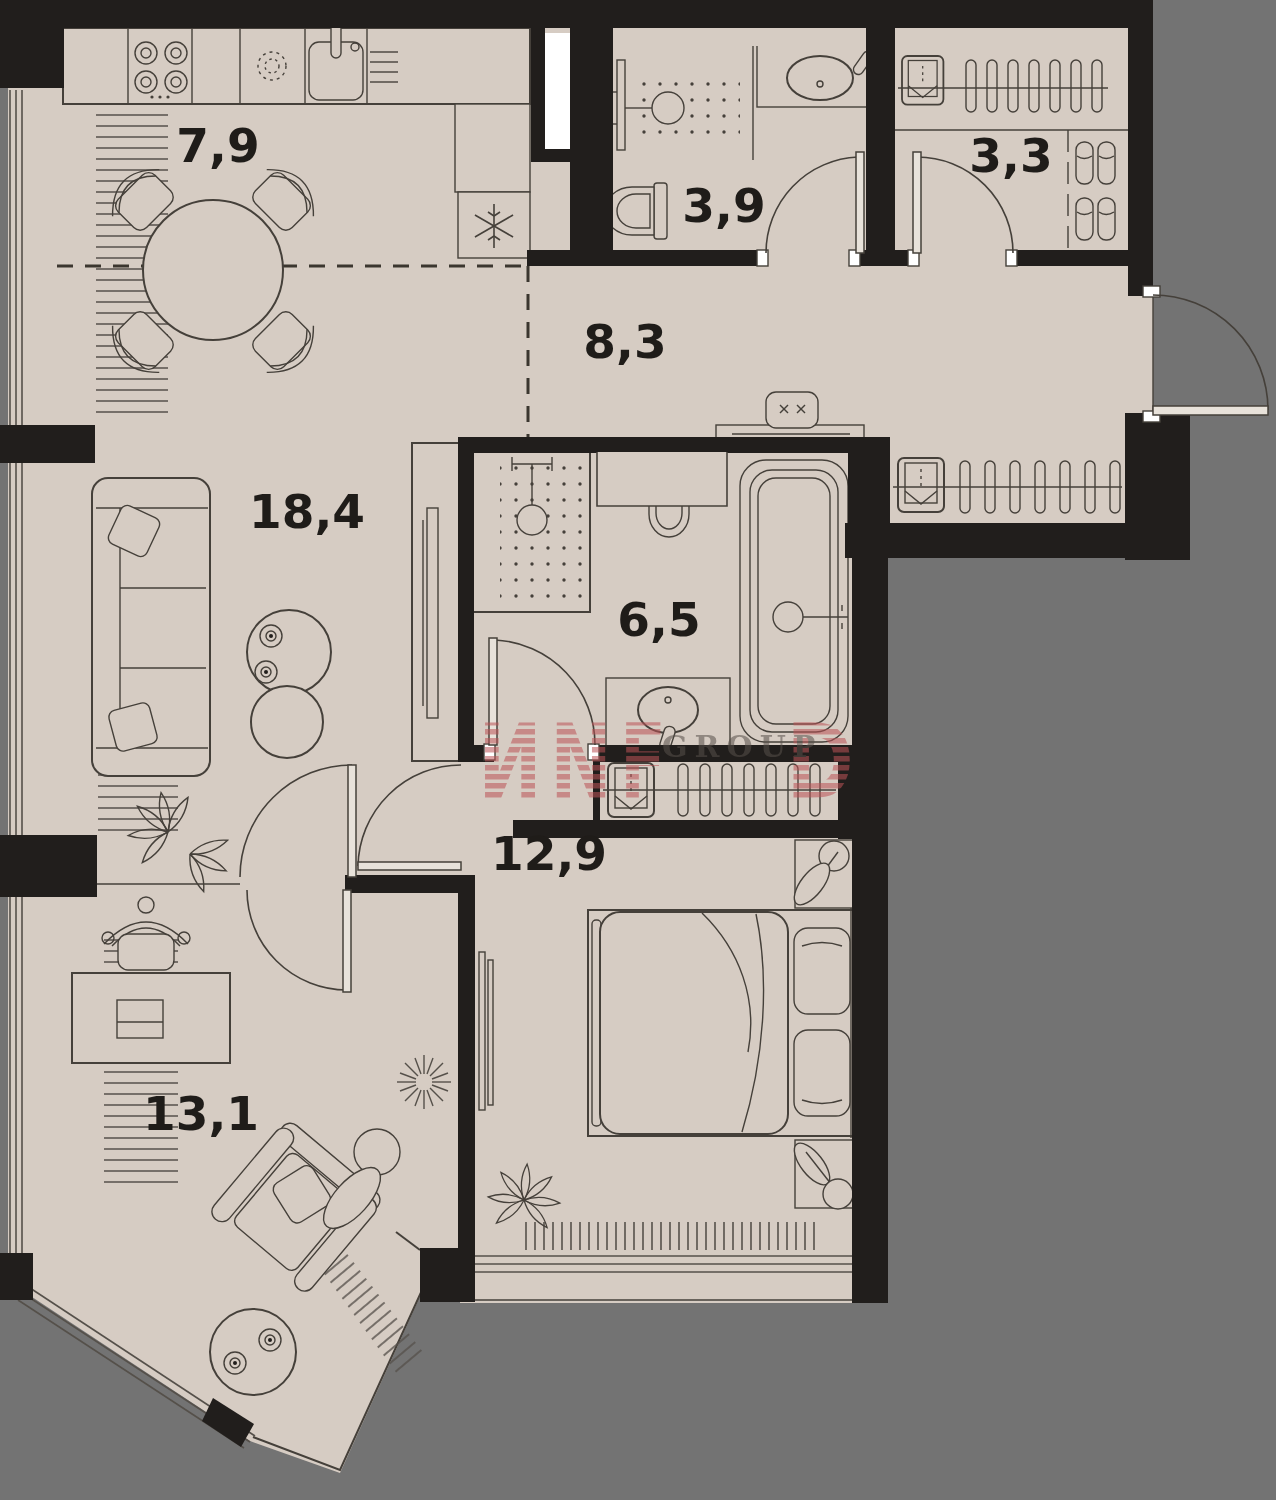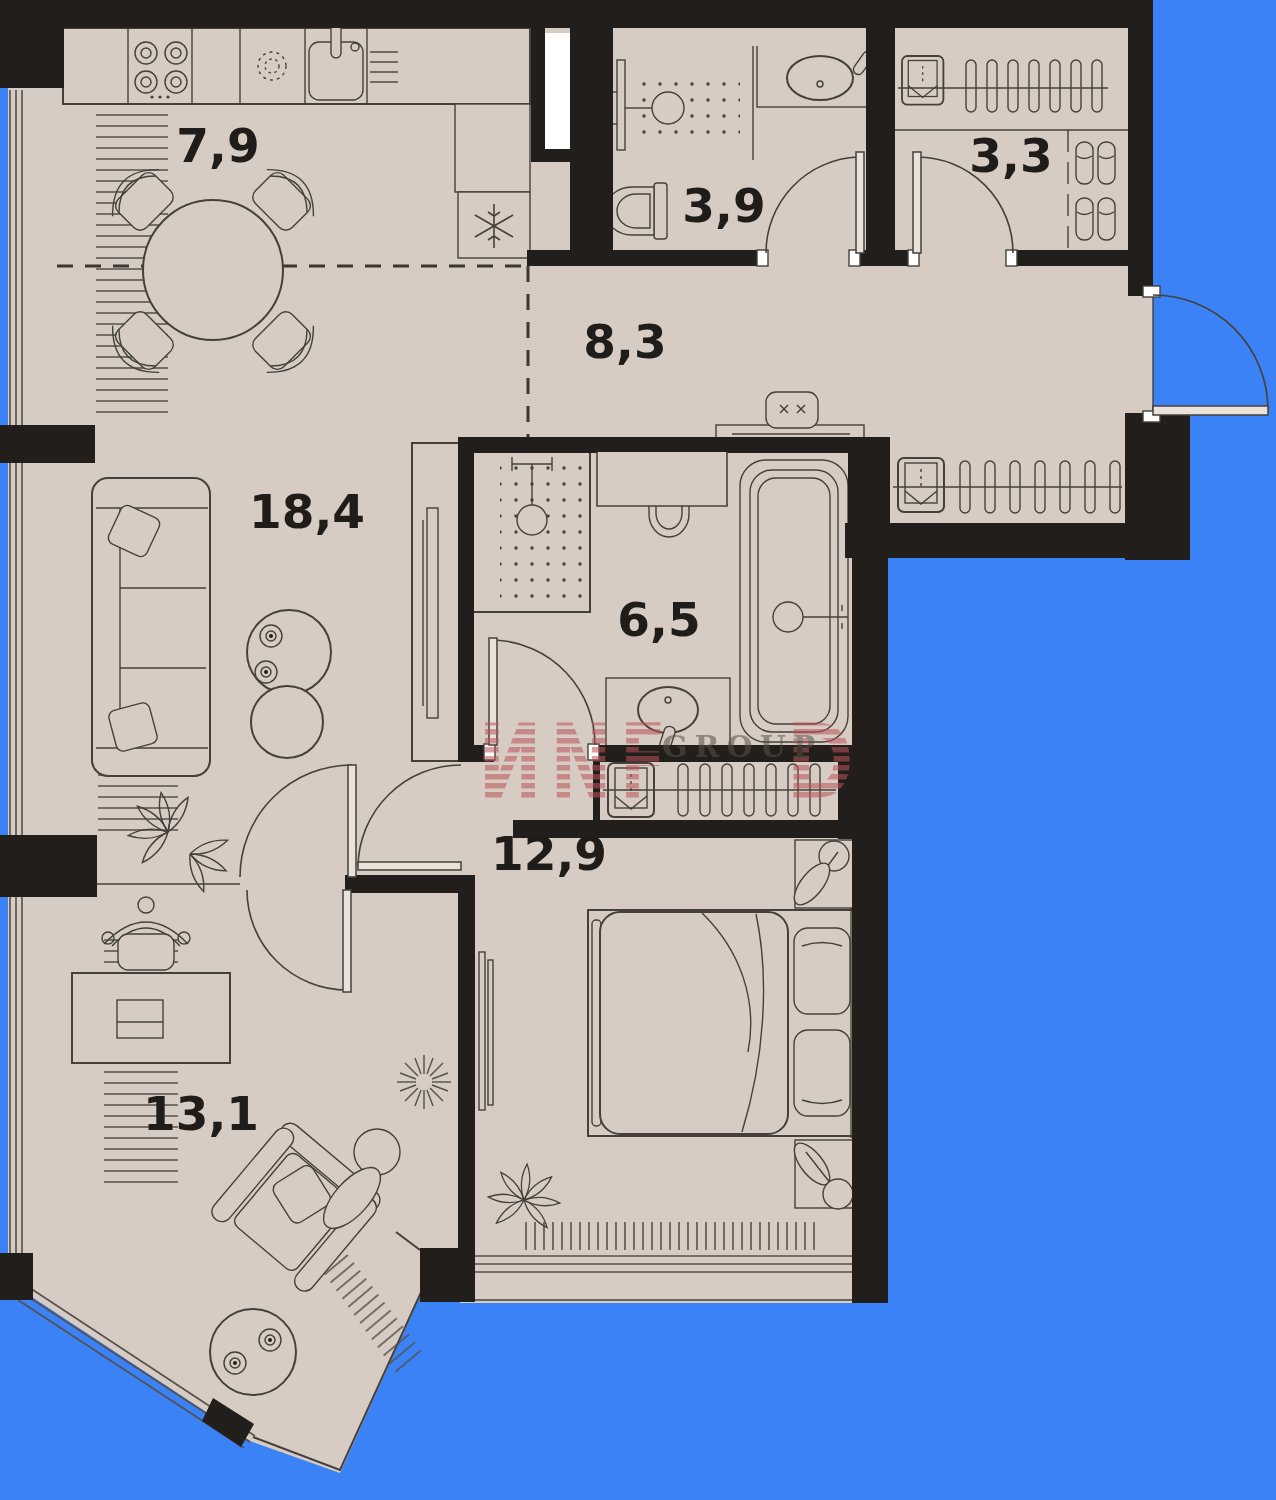--- a/index.html
+++ b/index.html
@@ -1,16 +1,16 @@
 <!DOCTYPE html>
 <html><head>
 <meta charset="utf-8">
 <style>
   html,body{margin:0;padding:0;background:#ffffff;}
-  .page{position:relative;width:1276px;height:1500px;background:#3b82f6;overflow:hidden;
+  .page{position:relative;width:1276px;height:1500px;background:#737373;overflow:hidden;
         font-family:"DejaVu Sans","Liberation Sans",sans-serif;}
   svg{display:block}
   .w{fill:#211e1c;stroke:none}
   .f{fill:#d6ccc3;stroke:none}
   .fl{fill:#d6ccc3;stroke:#45403a;stroke-width:2}
   .fl1{fill:#d6ccc3;stroke:#45403a;stroke-width:1.4}
   .ln{fill:none;stroke:#45403a;stroke-width:2}
   .ln1{fill:none;stroke:#45403a;stroke-width:1.4}
   .win{fill:none;stroke:#55504a;stroke-width:1.6}
   .jamb{fill:#ffffff;stroke:#45403a;stroke-width:1.4}

